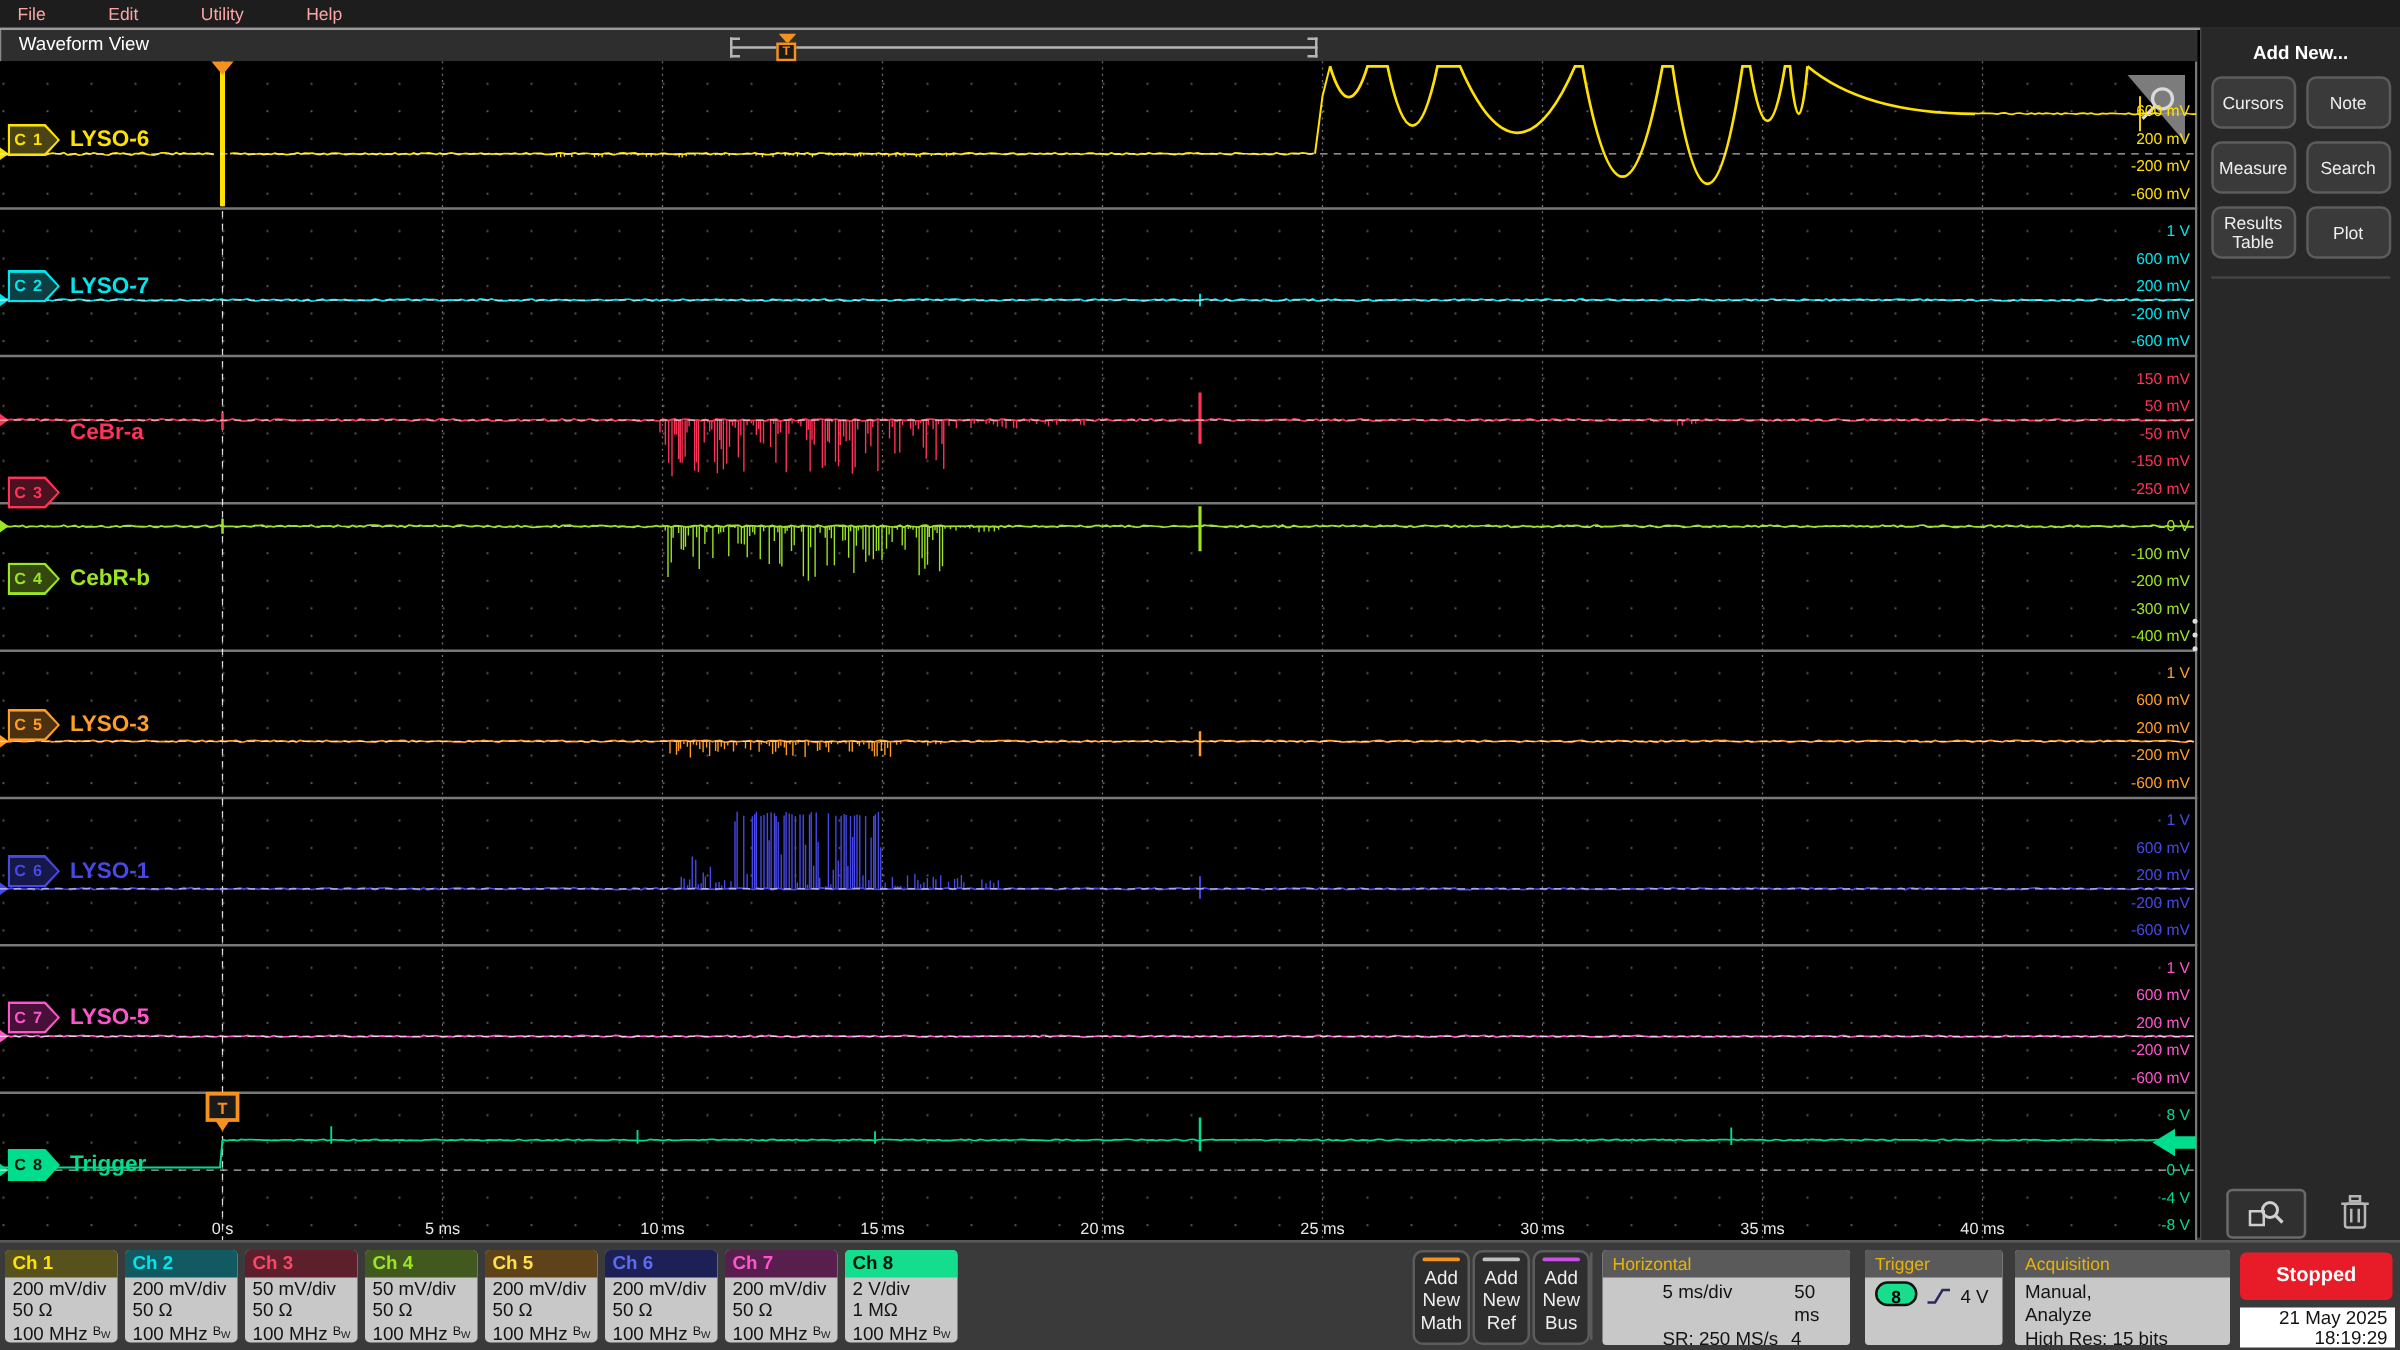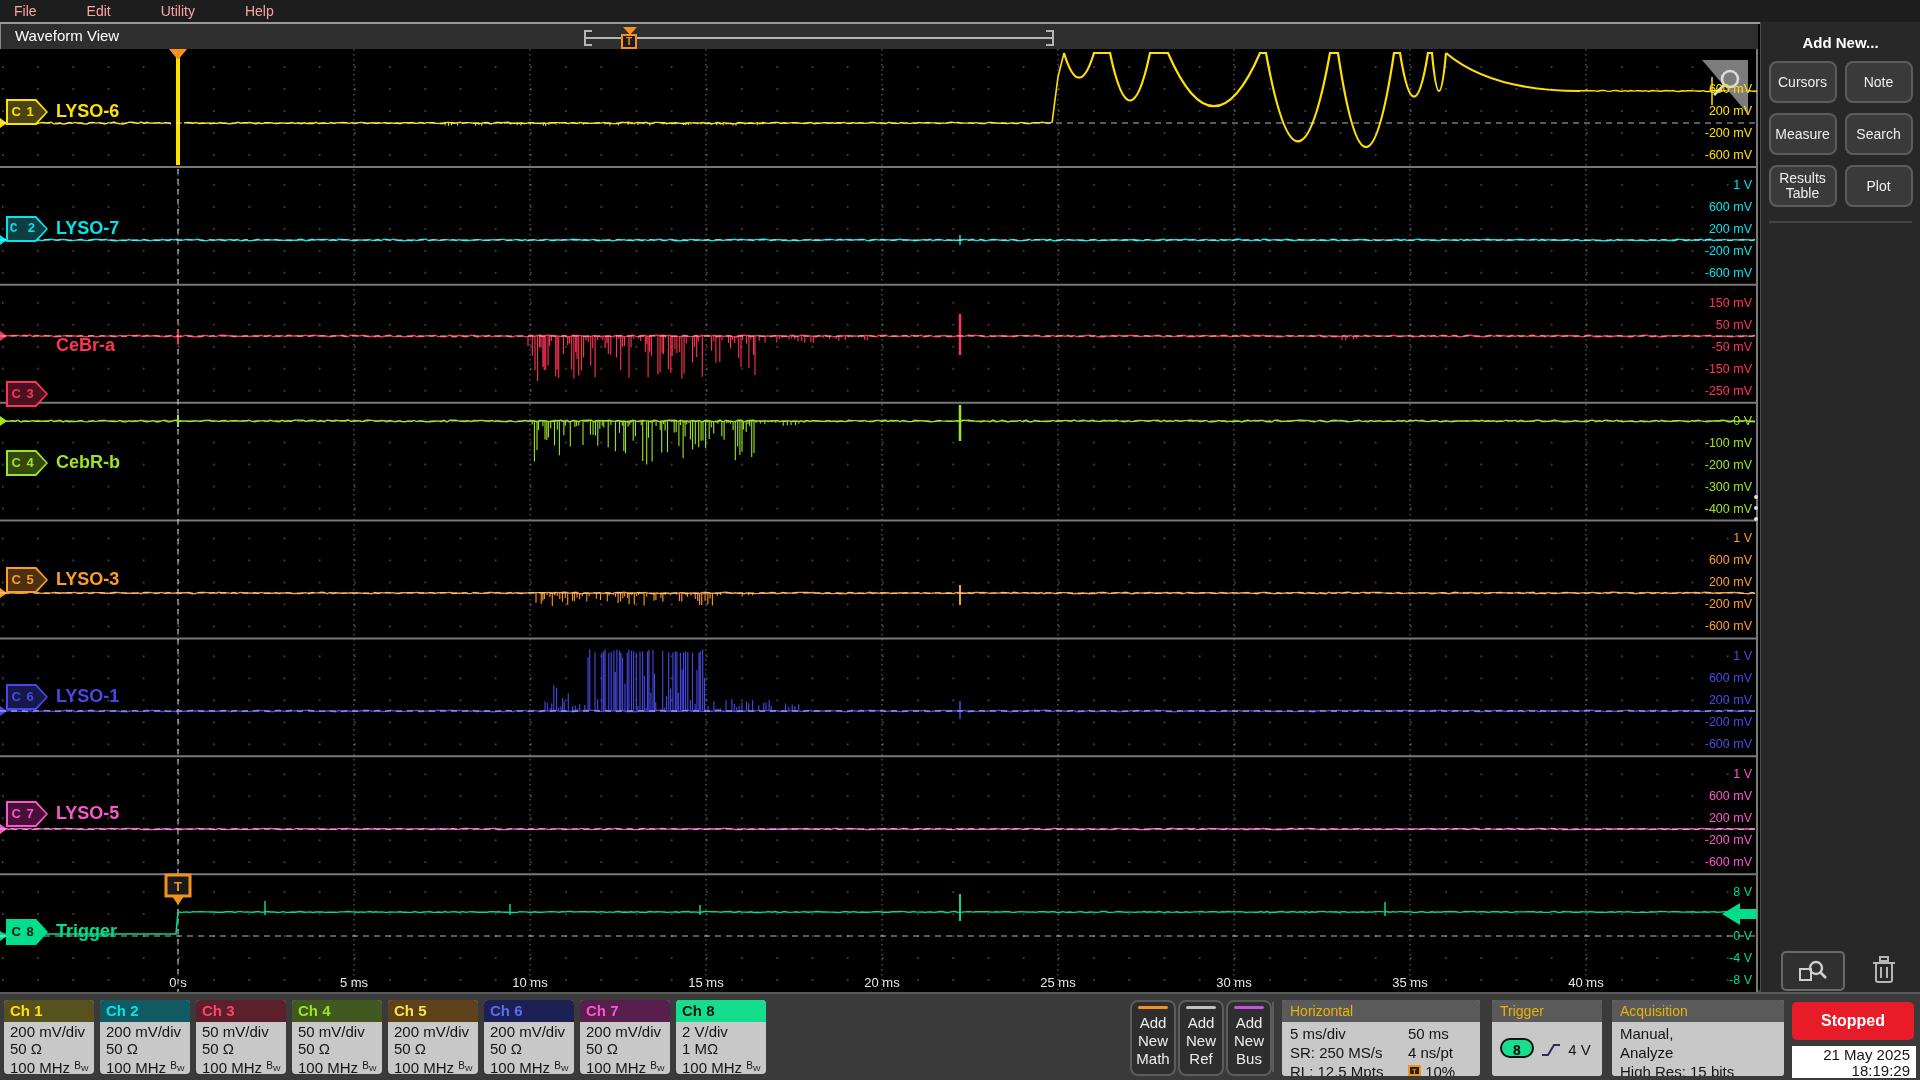--- a/index.html
+++ b/index.html
@@ -47,21 +47,21 @@
   .bot-badge .bd{padding:1px 0 0 6px;color:#141414;font-size:15px;line-height:17px;}
   .bwmark{font-size:10px;vertical-align:4px;}
   .bwmark sub{font-size:8px;vertical-align:-2px;}
   .addnew-btn{position:absolute;top:6px;width:42px;height:72px;background:#2e2e2e;border:2px solid #5c5c5c;border-radius:8px;cursor:pointer;}
   .addnew-btn .accent{position:absolute;left:6px;right:6px;top:4px;height:3px;border-radius:2px;}
   .addnew-btn .lbl{position:absolute;left:0;top:12px;width:100%;text-align:center;color:#eee;font-size:15px;line-height:18px;}
   #vdiv{position:absolute;left:1272px;top:8px;width:2px;height:70px;background:#5a5a5a;}
   .panel{position:absolute;top:6px;border-radius:3px;overflow:hidden;background:#c8c8c8;cursor:pointer;}
   .panel .hd{height:22px;background:#5a5a5a;color:#eab308;font-size:14px;line-height:22px;padding-left:8px;}
   .panel .bd{padding:2px 8px;color:#141414;font-size:15px;line-height:19px;}
-  .hrow{display:flex;}
+  .hrow{display:flex;margin-left:40px;}
   .hrow .c1{width:118px;}
   #trig-badge{display:inline-block;width:34px;height:20px;background:#17dd8d;border:2px solid #111;border-radius:10px;
               color:#000;font-weight:bold;text-align:center;line-height:20px;font-size:14px;box-sizing:border-box;}
   #stopped{position:absolute;left:1792px;top:8px;width:122px;height:38px;background:#e81c28;border-radius:5px;
            color:#fff;font-weight:bold;font-size:16px;display:flex;align-items:center;justify-content:center;cursor:pointer;}
   #datetime{position:absolute;left:1792px;top:52px;width:124px;height:32px;background:#ffffff;color:#141414;
             font-size:15px;line-height:16px;text-align:right;padding:1px 6px 0 0;box-sizing:border-box;}
   .acq-row1{display:flex;justify-content:space-between;width:160px;}
 </style>
 </head>
@@ -255,21 +255,21 @@
     <div id="overlays">
         <div class="chbadge" style="left: 6px; top: 75px;">
           <div class="outer" style="background: rgb(255, 225, 0);"></div>
           <div class="inner" style="background: rgb(74, 68, 20);"></div>
           <div class="txt" style="color: rgb(255, 225, 0);">C 1</div>
         </div>
         <div class="chname" style="color: rgb(255, 225, 0); left: 56px; top: 77px;">LYSO-6</div>
         <div class="chbadge" style="left: 6px; top: 192px;">
           <div class="outer" style="background: rgb(0, 229, 238);"></div>
           <div class="inner" style="background: rgb(14, 61, 66);"></div>
-          <div class="txt" style="color: rgb(0, 229, 238); font-family: Liberation Mono, monospace;">C 2</div>
+          <div class="txt" style="color: rgb(0, 229, 238);">C 2</div>
         </div>
         <div class="chname" style="color: rgb(0, 229, 238); left: 56px; top: 194px;">LYSO-7</div>
         <div class="chbadge" style="left: 6px; top: 309px; margin-top: 48px;">
           <div class="outer" style="background: rgb(255, 51, 85);"></div>
           <div class="inner" style="background: rgb(74, 18, 32);"></div>
           <div class="txt" style="color: rgb(255, 51, 85);">C 3</div>
         </div>
         <div class="chname" style="color: rgb(255, 51, 85); left: 56px; top: 311px;">CeBr-a</div>
         <div class="chbadge" style="left: 6px; top: 426px;">
           <div class="outer" style="background: rgb(156, 229, 34);"></div>
@@ -361,21 +361,21 @@
             <text x="6.5" y="8.5" font-size="7" font-weight="bold" fill="#f5921e" text-anchor="middle" font-family="Liberation Sans,sans-serif">T</text>
             <path d="M4.5 10 L8.5 10 L6.5 13 Z" fill="#f5921e"></path>
           </svg>
           <span>10%</span></span>
           </div>
       </div>
     </div>
 
     <div class="panel" id="trig-panel" style="left:1492px;width:110px;height:76px;">
       <div class="hd">Trigger</div>
-      <div class="bd" style="padding-top:16px;">
+      <div class="bd" style="padding-top:3px;">
         <span id="trig-badge">8</span>
         <svg width="22" height="16" viewBox="0 0 22 16" style="vertical-align:-3px;margin:0 2px;">
           <path d="M2 13 h6 l6 -10 h6" fill="none" stroke="#2a2a5e" stroke-width="2"></path>
         </svg>
         <span>4 V</span>
       </div>
     </div>
 
     <div class="panel" id="acq-panel" style="left:1612px;width:172px;height:76px;">
       <div class="hd">Acquisition</div>

